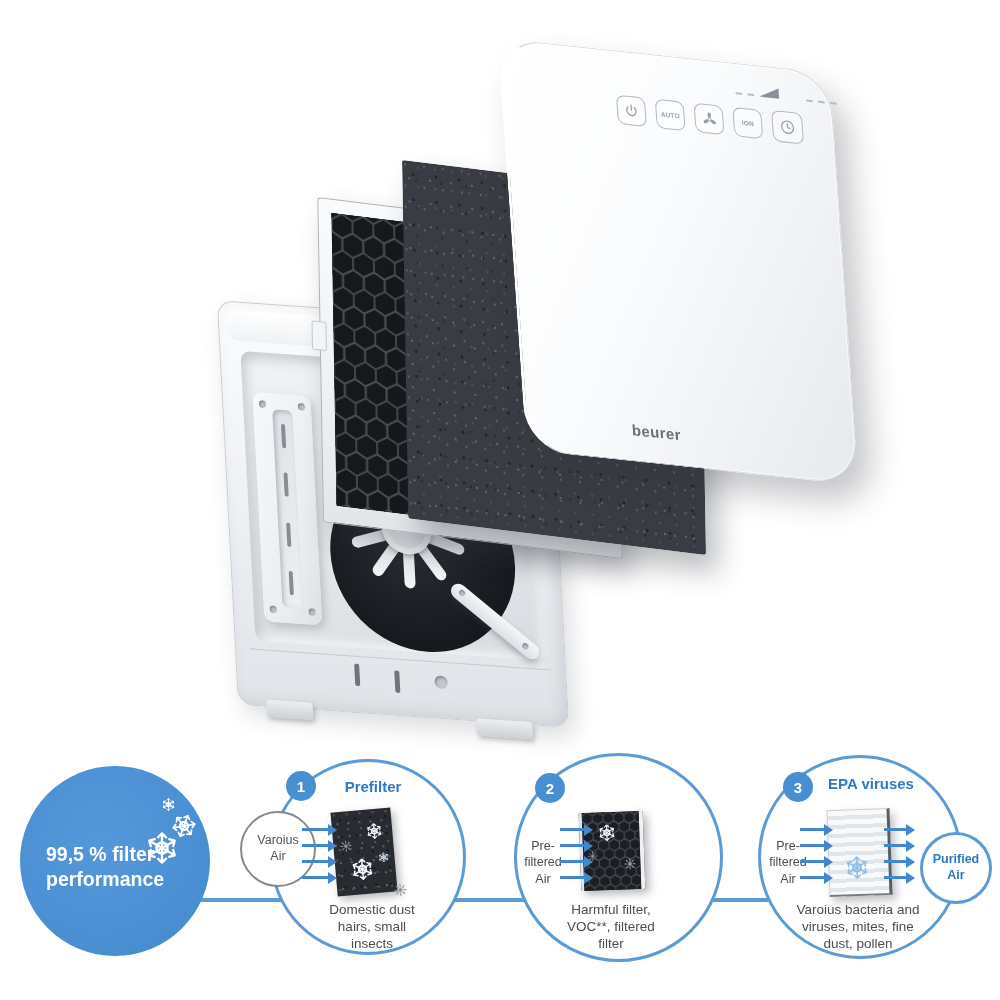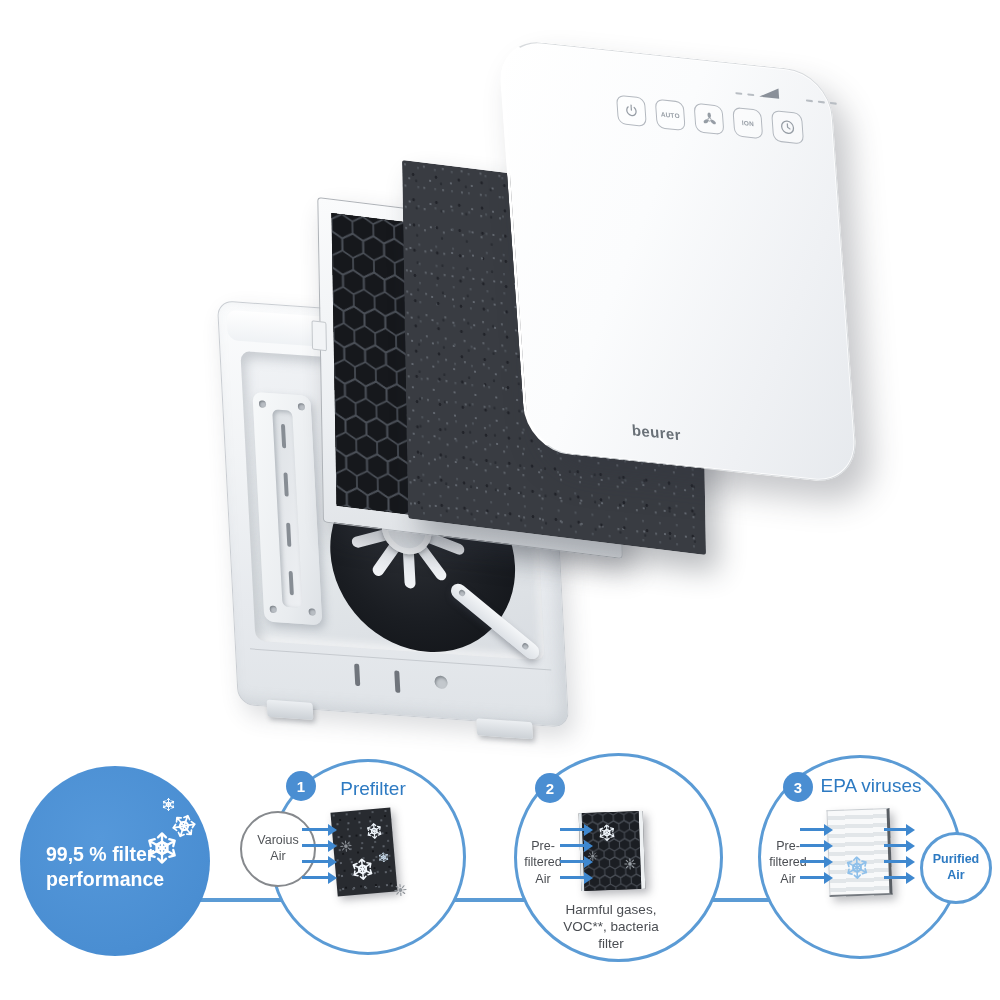--- a/index.html
+++ b/index.html
@@ -88,21 +88,21 @@
   .connector{left:110px;top:898px;width:845px;height:3.5px;background:#5b9bd5;z-index:0;}
   .big-circle{left:20px;top:766px;width:190px;height:190px;border-radius:50%;
     background:radial-gradient(circle at 42% 38%, #5598da 0%, #4a8ed2 70%, #4287cb 100%);z-index:1;}
   .perf-text{left:26px;top:76px;width:134px;color:#fff;font-size:19.5px;font-weight:bold;line-height:1.28;}
   .step-circle{border-radius:50%;background:#fff;border:3px solid #5b9bd5;z-index:1;}
   .step1{left:270px;top:759px;width:190px;height:190px;}
   .step2{left:514px;top:753px;width:203px;height:203px;}
   .step3{left:758px;top:755px;width:198px;height:198px;}
   .badge{width:30px;height:30px;border-radius:50%;background:#4a8ed2;color:#fff;
     font-size:15px;font-weight:bold;display:flex;align-items:center;justify-content:center;}
-  .step-title{color:#2d7ac2;font-size:19px;font-weight:normal;text-align:center;line-height:1.15;}
+  .step-title{color:#2d7ac2;font-size:15px;font-weight:bold;text-align:center;line-height:1.15;}
   .sub-circle{border-radius:50%;background:#fff;z-index:2;display:flex;align-items:center;justify-content:center;
     text-align:center;line-height:1.25;}
   .polluted{left:240px;top:811px;width:72px;height:72px;border:2px solid #86898d;
     color:#515458;font-size:12.5px;}
   .purified{left:920px;top:832px;width:66px;height:66px;border:3px solid #5b9bd5;
     color:#2d7ac2;font-size:12.5px;font-weight:bold;}
   .prefiltered-label{color:#4a4d52;font-size:12.5px;text-align:center;line-height:1.3;z-index:3;}
   .arrow{height:3px;background:#3f88cf;z-index:3;}
   .arrow::after{content:'';position:absolute;right:-9px;top:-4.5px;width:0;height:0;
     border-left:9px solid #3f88cf;border-top:6px solid transparent;border-bottom:6px solid transparent;}
@@ -316,20 +316,25 @@
         <use href="#sym-snowflake"></use>
       </svg>
     <svg class="sf abs" style="left:56px;top:76px;color:#8d9298" width="14" height="14" viewBox="0 0 24 24">
         <use href="#sym-burst"></use>
       </svg>
   </div>
   <div class="abs arrow" style="left:302px;top:828px;width:26px"></div>
   <div class="abs arrow" style="left:302px;top:844px;width:26px"></div>
   <div class="abs arrow" style="left:302px;top:860px;width:26px"></div>
   <div class="abs arrow" style="left:302px;top:876px;width:26px"></div>
+  <div class="abs caption" style="left:292px;top:901px;width:160px">
+    <div>Domestic dust</div>
+    <div>hairs, small</div>
+    <div>insects</div>
+  </div>
 
   <div class="abs step-circle step2">
     <div class="abs badge" style="left:18px;top:17px">2</div>
   </div>
   <div class="abs prefiltered-label" style="left:516px;top:838px;width:54px">
     <div>Pre-</div>
     <div>filtered</div>
     <div>Air</div>
   </div>
   <div class="abs carbon-panel">
@@ -345,22 +350,22 @@
       </svg>
     <svg class="sf abs" style="left:40px;top:46px;color:#9aa0a6" width="13" height="13" viewBox="0 0 24 24">
         <use href="#sym-burst"></use>
       </svg>
   </div>
   <div class="abs arrow" style="left:560px;top:828px;width:24px"></div>
   <div class="abs arrow" style="left:560px;top:844px;width:24px"></div>
   <div class="abs arrow" style="left:560px;top:860px;width:24px"></div>
   <div class="abs arrow" style="left:560px;top:876px;width:24px"></div>
   <div class="abs caption" style="left:526px;top:901px;width:170px">
-    <div>Harmful gases,</div>
-    <div>VOC**, bacteria</div>
+    <div>Harmful filter,</div>
+    <div>VOC**, filtered</div>
     <div>filter</div>
   </div>
 
   <div class="abs step-circle step3">
     <div class="abs badge" style="left:22px;top:14px">3</div>
     <div class="abs step-title" style="left:40px;top:17px;width:140px">
       <div>EPA viruses</div>
     </div>
   </div>
   <div class="abs prefiltered-label" style="left:760px;top:838px;width:56px">
@@ -380,14 +385,19 @@
   <div class="abs arrow" style="left:884px;top:828px;width:22px"></div>
   <div class="abs arrow" style="left:884px;top:844px;width:22px"></div>
   <div class="abs arrow" style="left:884px;top:860px;width:22px"></div>
   <div class="abs arrow" style="left:884px;top:876px;width:22px"></div>
   <div class="abs sub-circle purified">
     <div>
       <div>Purified</div>
       <div>Air</div>
     </div>
   </div>
+  <div class="abs caption" style="left:763px;top:901px;width:190px">
+    <div>Varoius bacteria and</div>
+    <div>viruses, mites, fine</div>
+    <div>dust, pollen</div>
+  </div>
 
 </div>
 
 </body></html>

